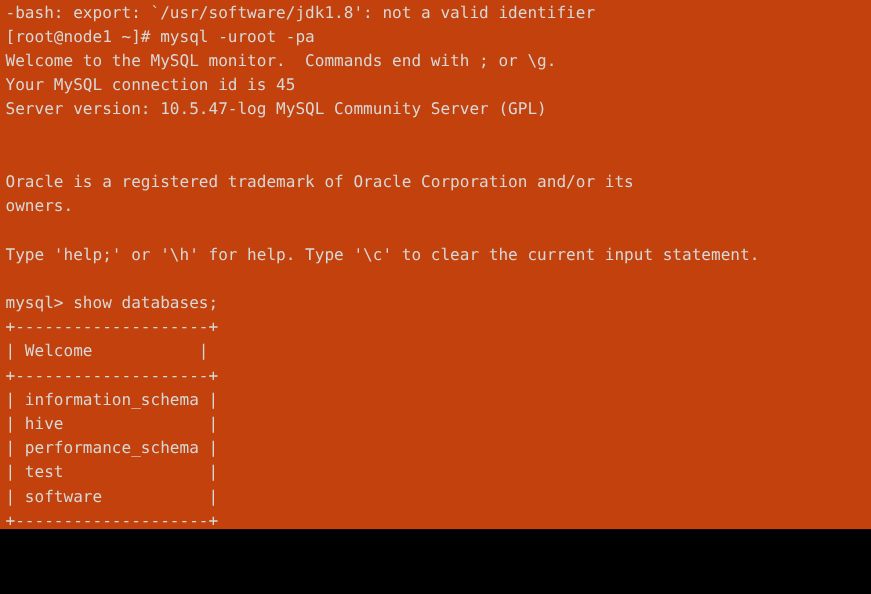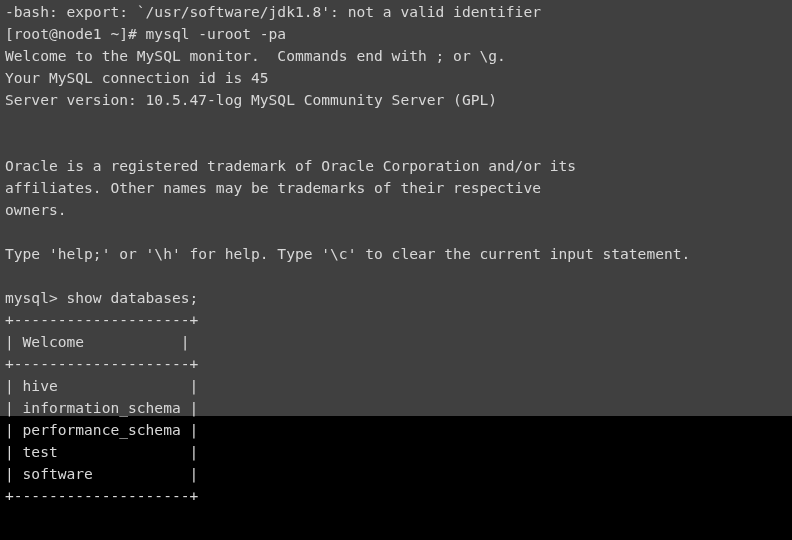--- a/index.html
+++ b/index.html
@@ -10,22 +10,22 @@
   }
   body {
     width: 792px;
     height: 540px;
     overflow: hidden;
     font-family: "DejaVu Sans Mono", "Liberation Mono", monospace;
   }
   #terminal {
     position: relative;
     width: 792px;
-    height: 416px;
-    background: #404040;
+    height: 481px;
+    background: #c2410c;
     color: #d8d8d8;
     font-family: "DejaVu Sans Mono", "Liberation Mono", monospace;
     font-size: 14.6px;
     line-height: 22px;
     padding: 1px 0 0 5px;
     box-sizing: border-box;
     letter-spacing: 0px;
     -webkit-font-smoothing: none;
   }
   .line {
@@ -53,39 +53,38 @@
 
   <div class="line">Server version: 10.5.47-log MySQL Community Server (GPL)</div>
 
   <div class="line blank"> </div>
 
 
   <div class="line blank"> </div>
 
   <div class="line">Oracle is a registered trademark of Oracle Corporation and/or its</div>
 
-  <div class="line">affiliates. Other names may be trademarks of their respective</div>
 
   <div class="line">owners.</div>
 
   <div class="line blank"> </div>
 
   <div class="line">Type 'help;' or '\h' for help. Type '\c' to clear the current input statement.</div>
 
   <div class="line blank"> </div>
 
   <div class="line">mysql&gt; show databases;</div>
 
   <div class="line">+--------------------+</div>
 
   <div class="line">| Welcome           |</div>
 
   <div class="line">+--------------------+</div>
 
+  <div class="line">| information_schema |</div>
   <div class="line">| hive               |</div>
-  <div class="line">| information_schema |</div>
   <div class="line">| performance_schema |</div>
   <div class="line">| test               |</div>
   <div class="line">| software           |</div>
 
   <div class="line">+--------------------+</div>
 
 </div>
 
 </body></html>

